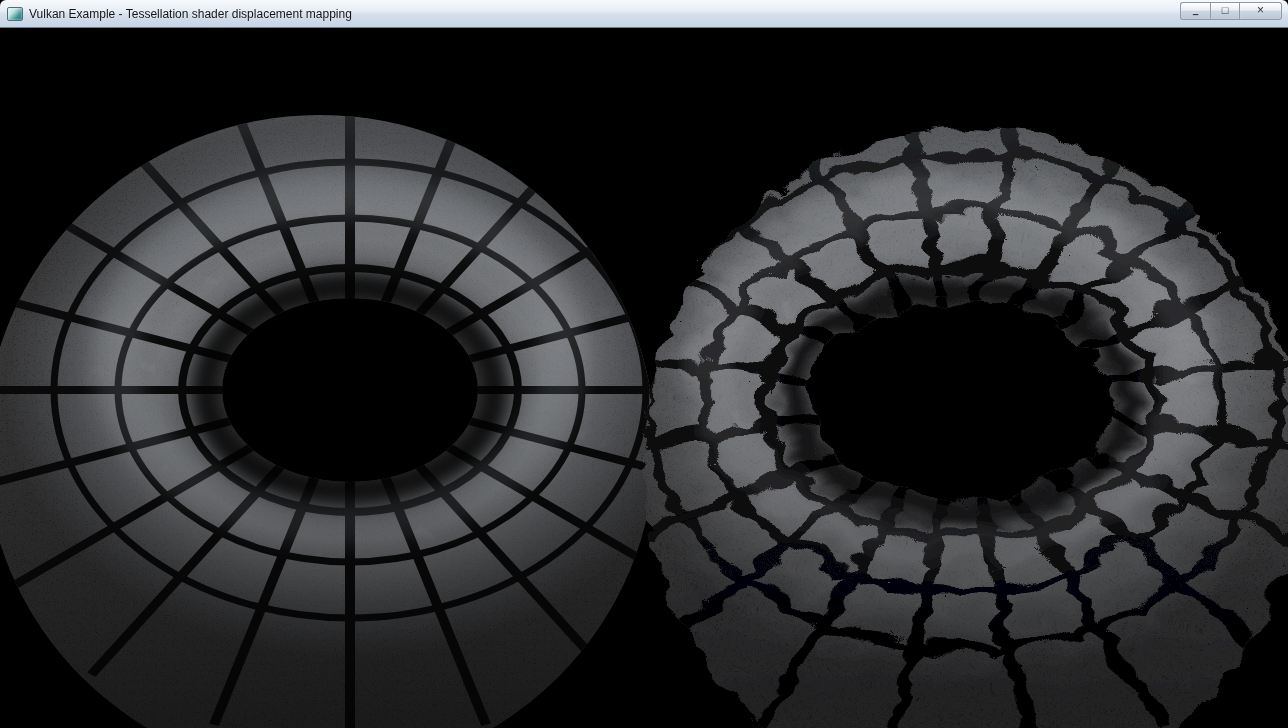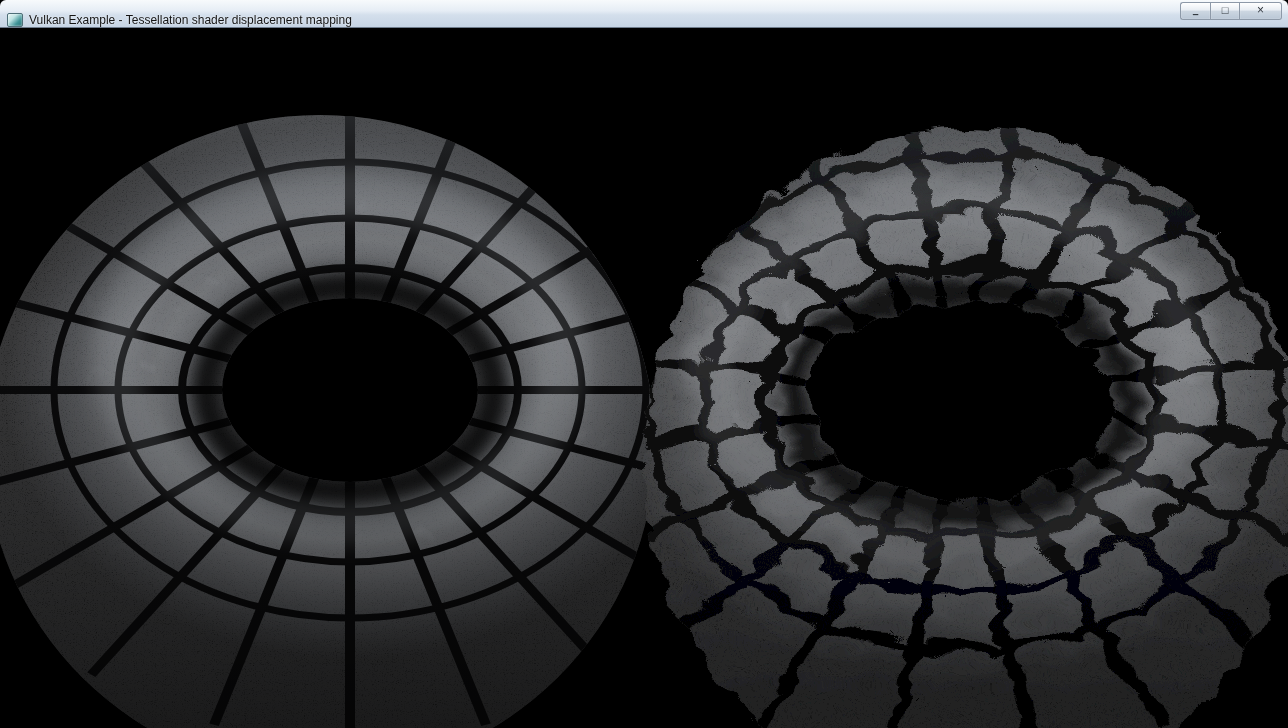--- a/index.html
+++ b/index.html
@@ -12,21 +12,21 @@
   .window {
     width: 1288px; height: 728px;
     display: flex; flex-direction: column;
     border-radius: 6px 6px 0 0;
     overflow: hidden;
     background: #000;
   }
   
   .titlebar {
     height: 28px; flex: 0 0 28px;
-    display: flex; align-items: flex-end;
+    display: flex; align-items: center;
     padding: 0 6px 0 7px; gap: 6px;
     background: linear-gradient(#f7fafc 0%, #e6edf5 40%, #d4dfec 55%, #c6d4e4 100%);
     border-bottom: 1px solid #6f7c8c;
     position: relative;
   }
   .app-icon {
     width: 16px; height: 14px;
     border: 1px solid #4e6e78;
     border-radius: 2px;
     background: linear-gradient(135deg, #eaf6f6 0%, #bfe3e3 35%, #3e9396 70%, #2a6f74 100%);

